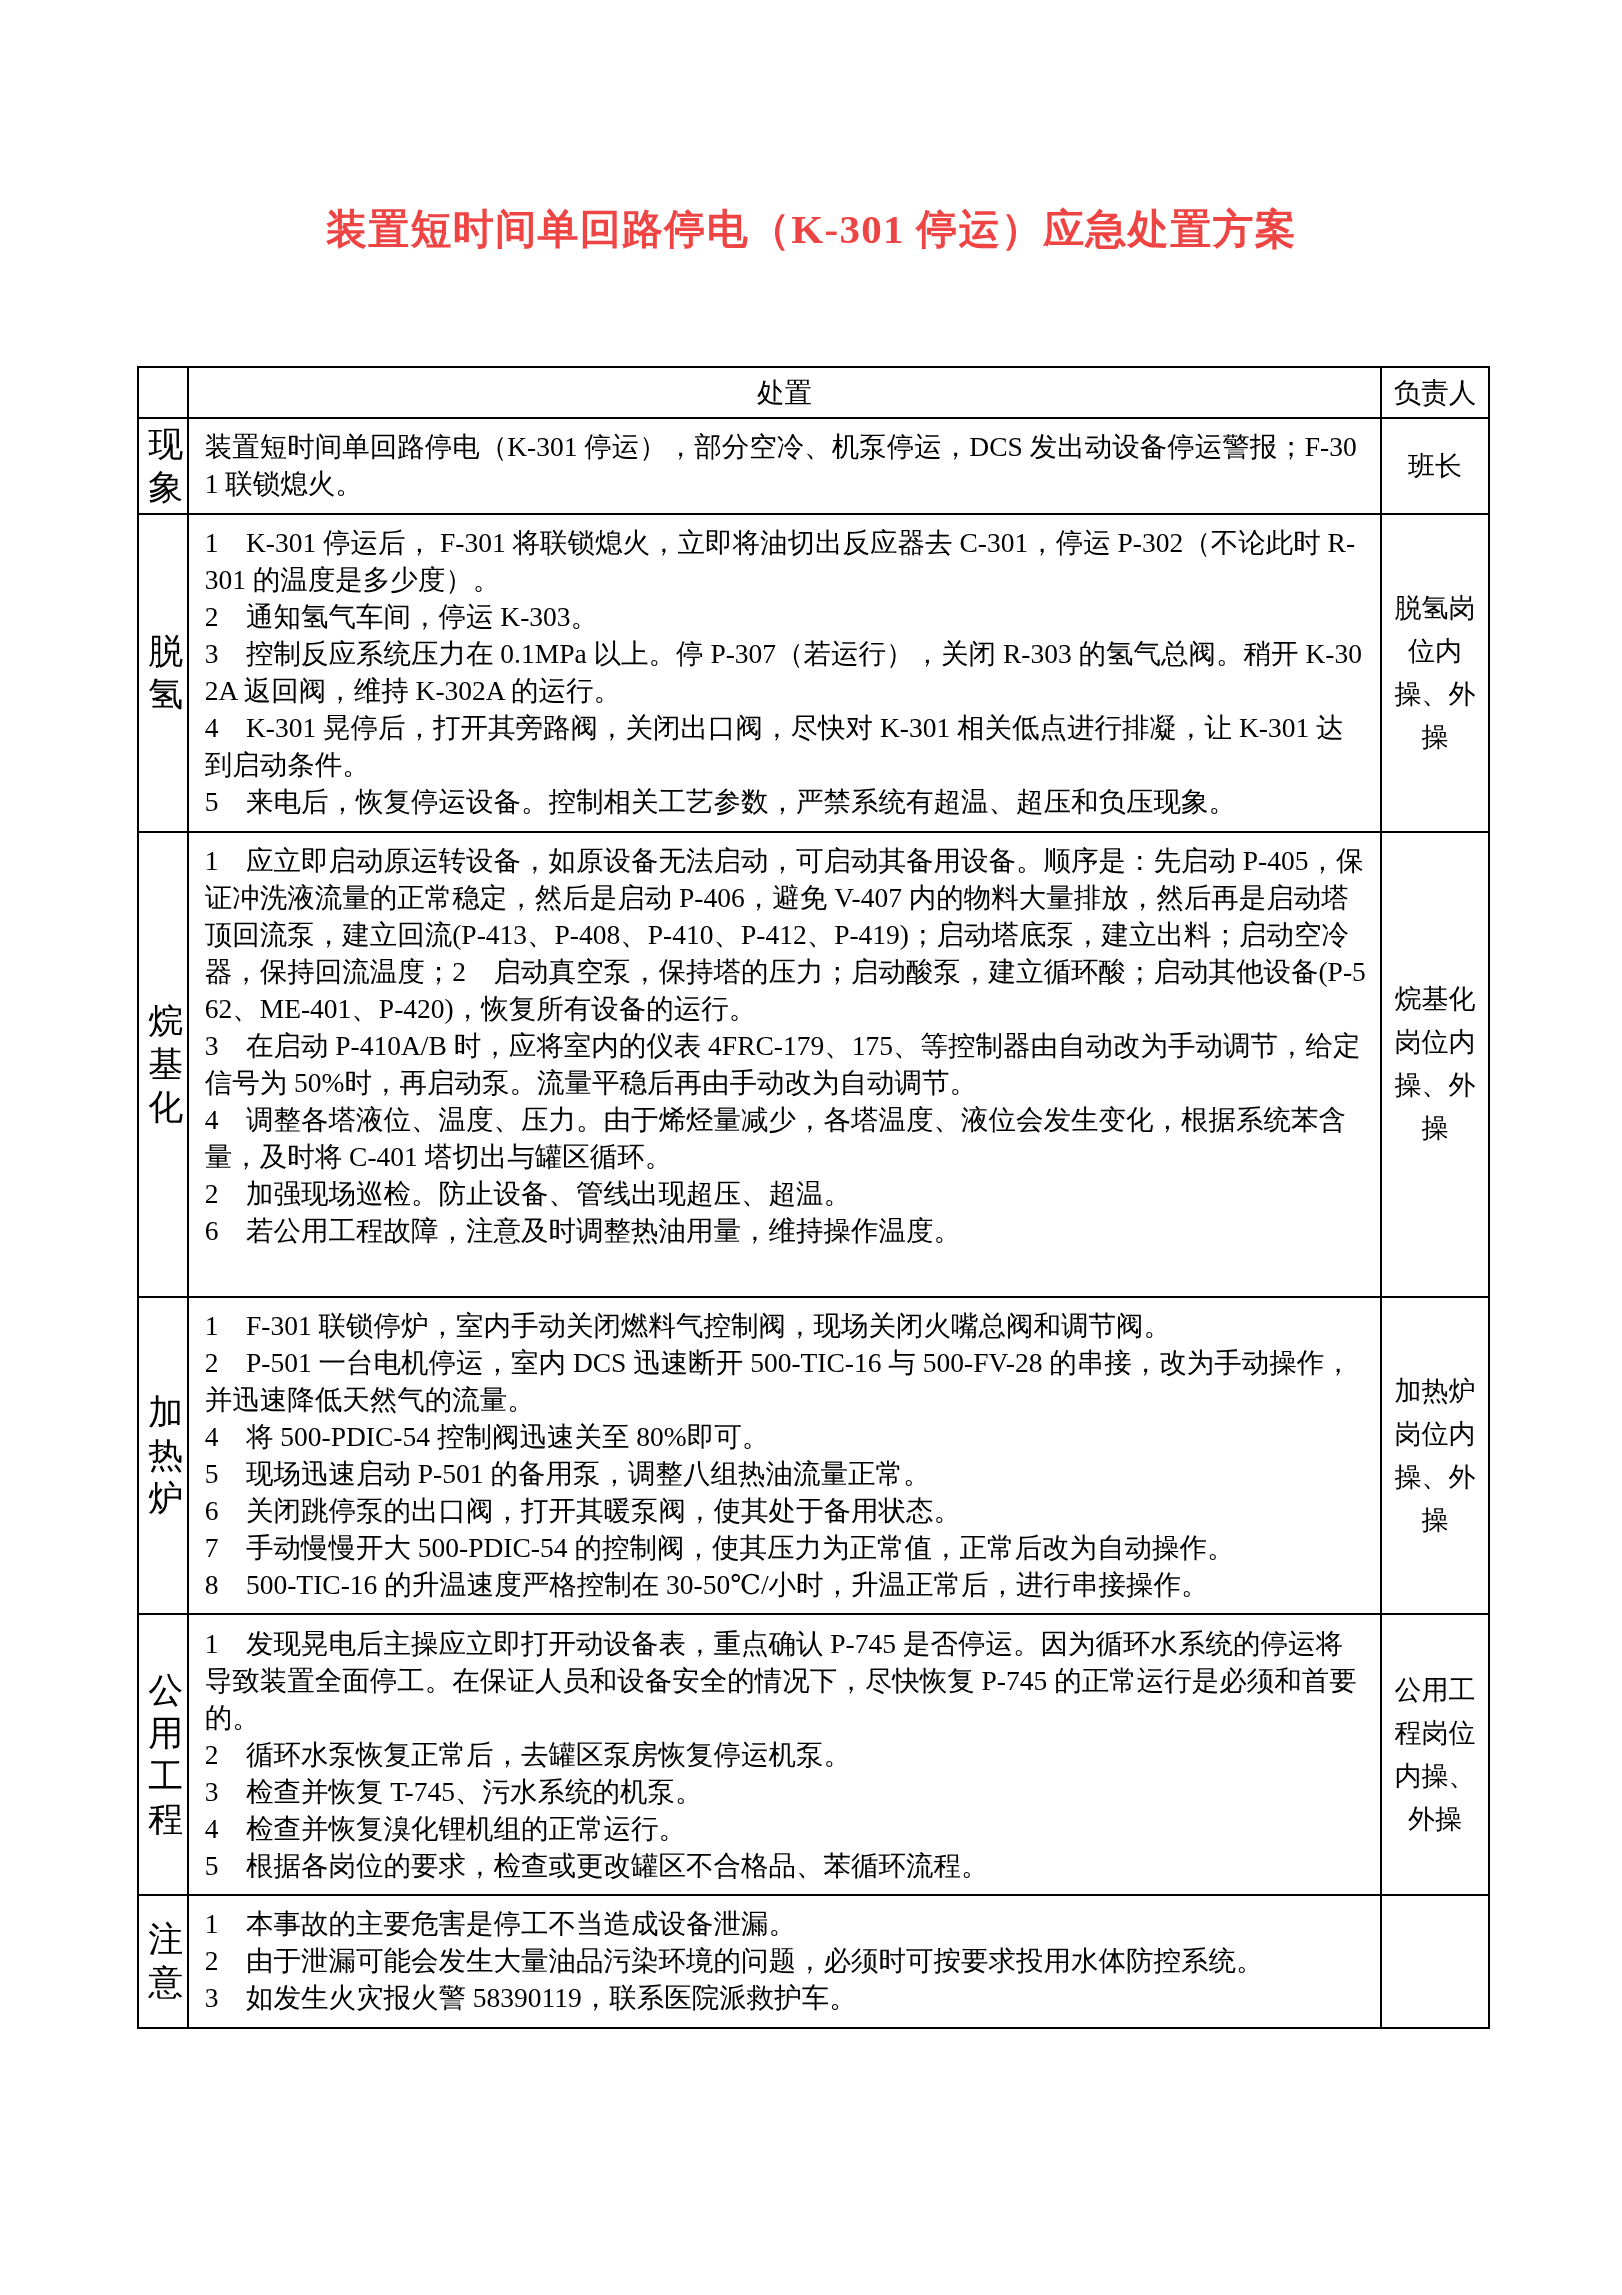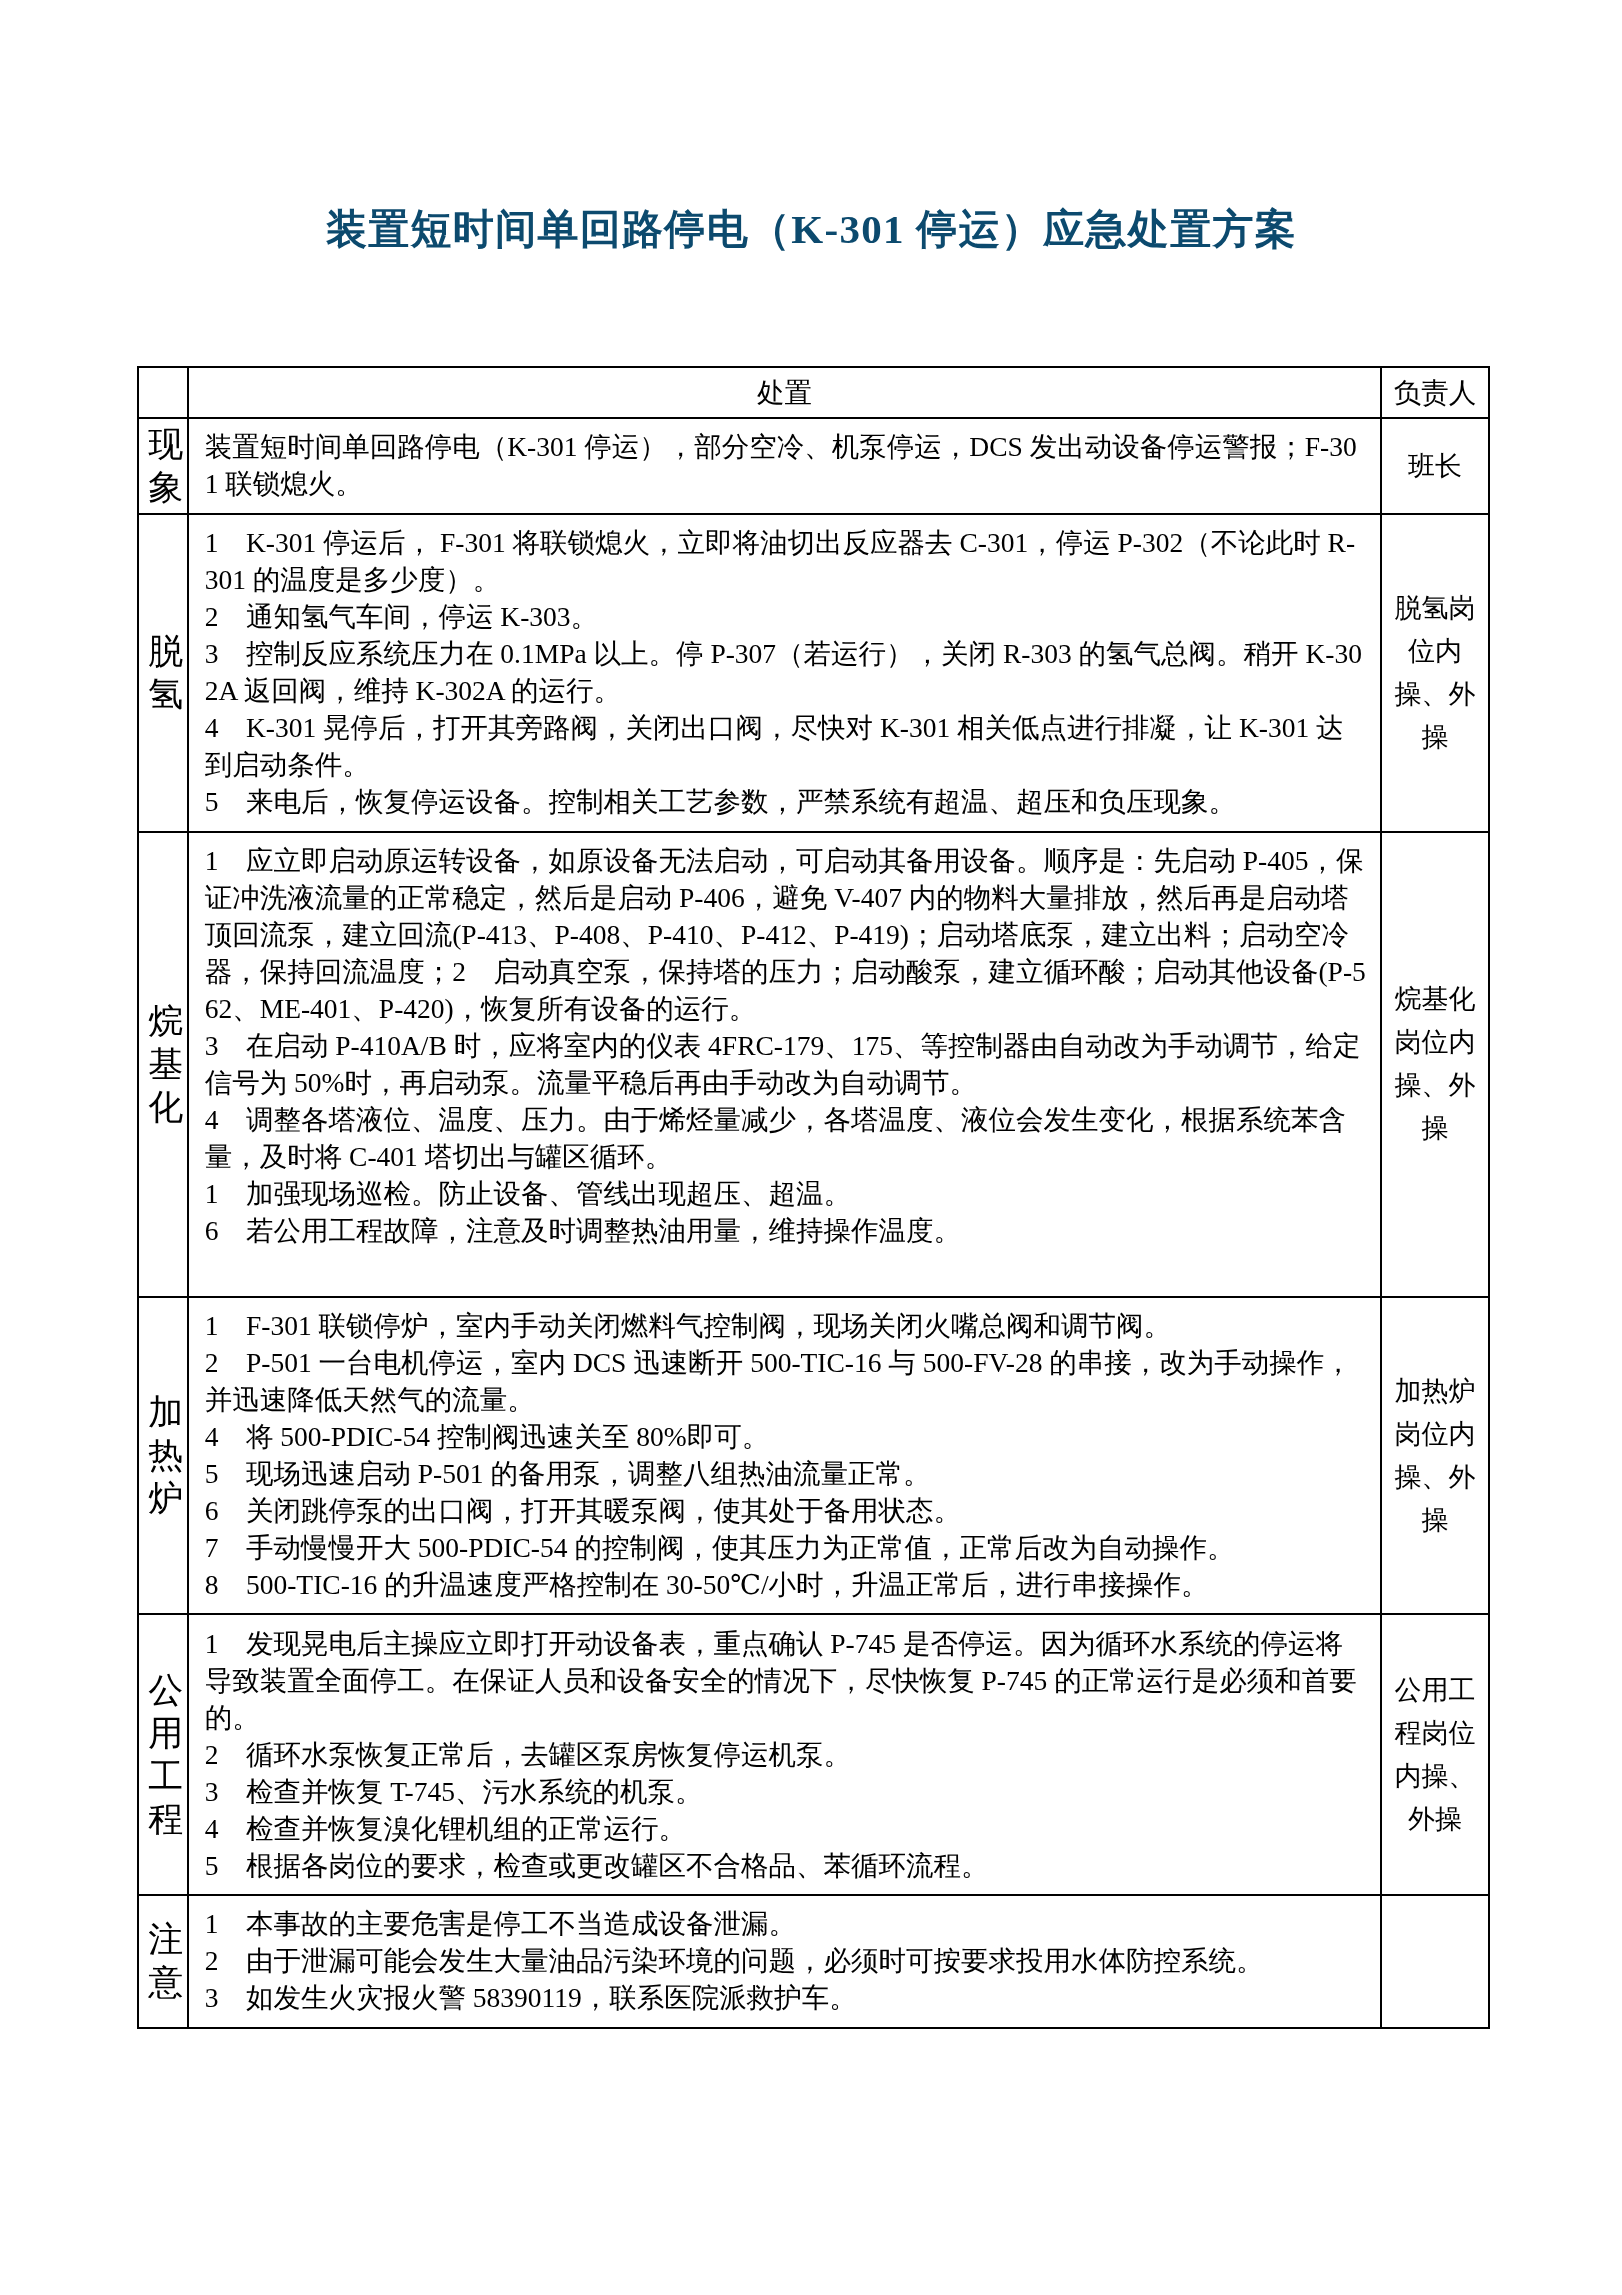--- a/index.html
+++ b/index.html
@@ -87,21 +87,21 @@
   tr.r-report       { height: 85px; }
   tr.r-dehydro      { height: 274px; }
   tr.r-alkylation   { height: 465px; }
   tr.r-furnace      { height: 306px; }
   tr.r-utilities    { height: 228px; }
   tr.r-caution      { height: 130px; }
 </style>
 </head>
 <body>
 
-<div class="doc-title" style="color: #0c4a6e;">装置短时间单回路停电（K-301 停运）应急处置方案</div>
+<div class="doc-title" style="color: #ef4444;">装置短时间单回路停电（K-301 停运）应急处置方案</div>
 
 <table class="proc-table">
   <colgroup>
     <col class="c-label">
     <col class="c-body">
     <col class="c-resp">
   </colgroup>
   <tbody>
     <tr class="r-header">
       <td class="header-cell"></td>
@@ -125,21 +125,21 @@
           <p class="item">5　来电后，恢复停运设备。控制相关工艺参数，严禁系统有超温、超压和负压现象。</p>
         </td>
     <td class="resp-cell">脱氢岗位内操、外操</td>
   </tr>
       <tr class="r-alkylation">
     <td class="label-cell">烷基化</td>
     <td class="content-cell">
           <p class="item">1　应立即启动原运转设备，如原设备无法启动，可启动其备用设备。顺序是：先启动 P-405，保证冲洗液流量的正常稳定，然后是启动 P-406，避免 V-407 内的物料大量排放，然后再是启动塔顶回流泵，建立回流(P-413、P-408、P-410、P-412、P-419)；启动塔底泵，建立出料；启动空冷器，保持回流温度；2　启动真空泵，保持塔的压力；启动酸泵，建立循环酸；启动其他设备(P-562、ME-401、P-420)，恢复所有设备的运行。</p>
           <p class="item">3　在启动 P-410A/B 时，应将室内的仪表 4FRC-179、175、等控制器由自动改为手动调节，给定信号为 50%时，再启动泵。流量平稳后再由手动改为自动调节。</p>
           <p class="item">4　调整各塔液位、温度、压力。由于烯烃量减少，各塔温度、液位会发生变化，根据系统苯含量，及时将 C-401 塔切出与罐区循环。</p>
-          <p class="item">1　加强现场巡检。防止设备、管线出现超压、超温。</p>
+          <p class="item">2　加强现场巡检。防止设备、管线出现超压、超温。</p>
           <p class="item">6　若公用工程故障，注意及时调整热油用量，维持操作温度。</p>
         </td>
     <td class="resp-cell">烷基化岗位内操、外操</td>
   </tr>
       <tr class="r-furnace">
     <td class="label-cell">加热炉</td>
     <td class="content-cell">
           <p class="item">1　F-301 联锁停炉，室内手动关闭燃料气控制阀，现场关闭火嘴总阀和调节阀。</p>
           <p class="item">2　P-501 一台电机停运，室内 DCS 迅速断开 500-TIC-16 与 500-FV-28 的串接，改为手动操作，并迅速降低天然气的流量。</p>
           <p class="item">4　将 500-PDIC-54 控制阀迅速关至 80%即可。</p>

